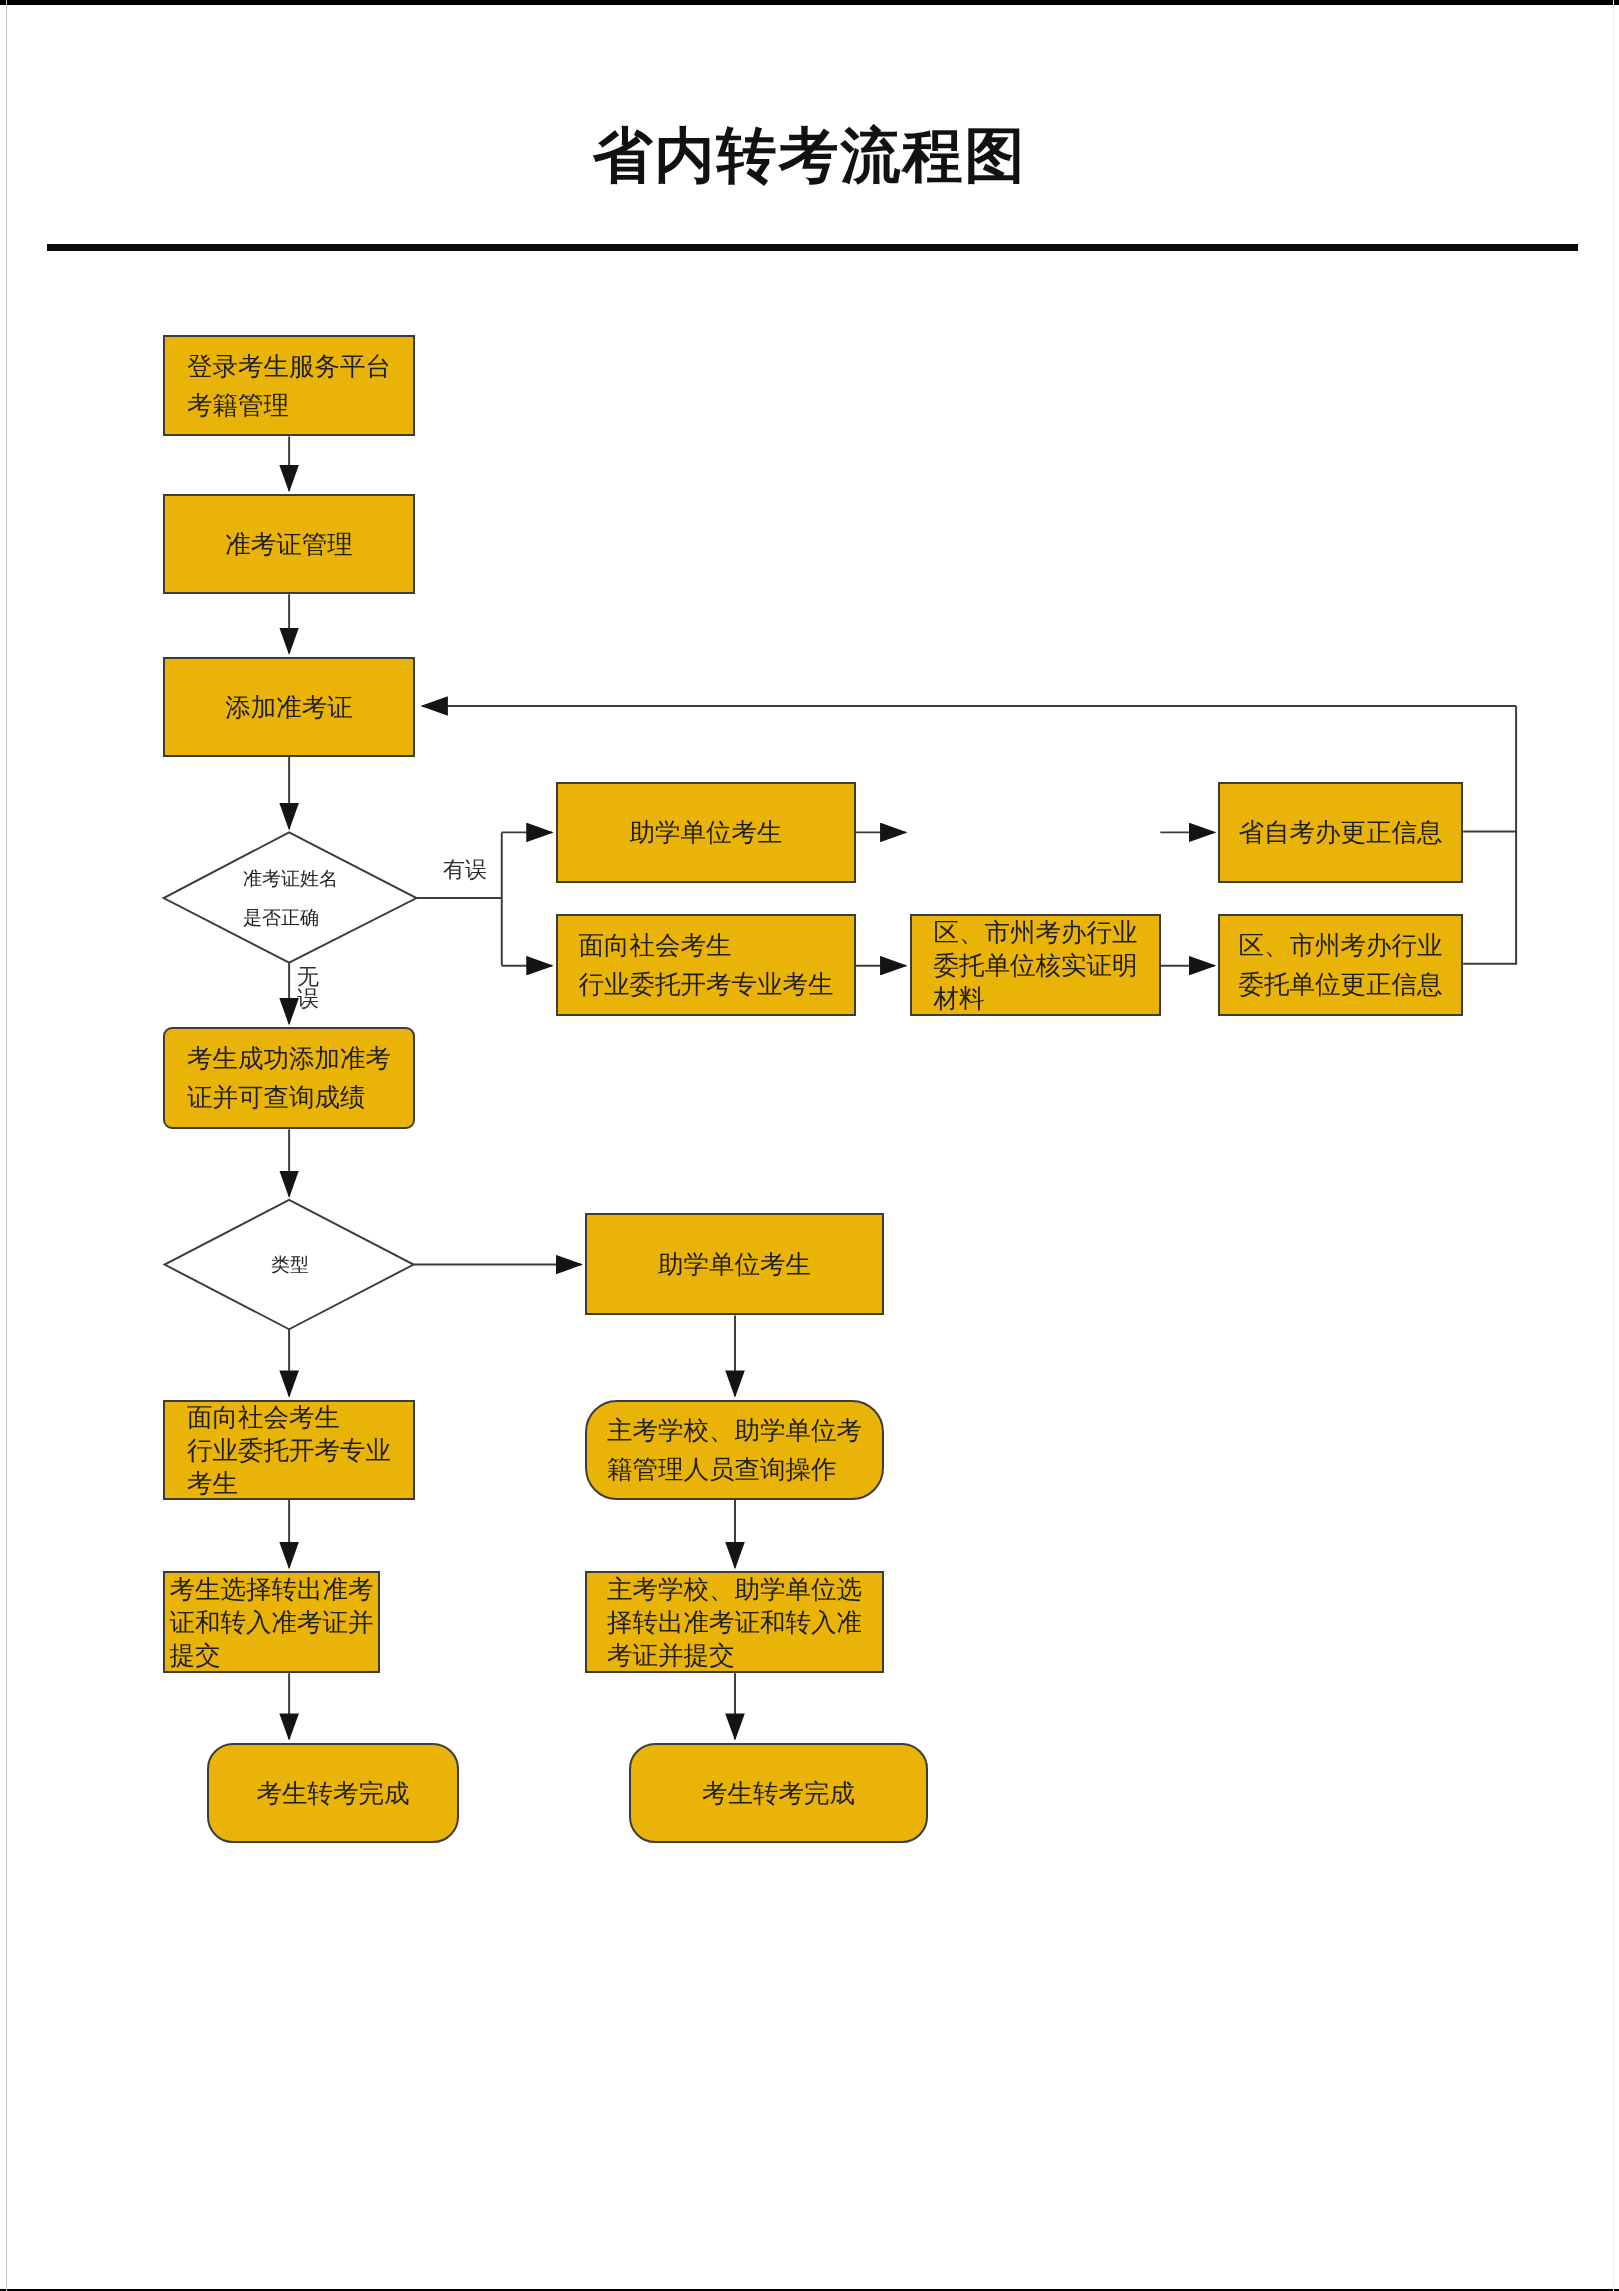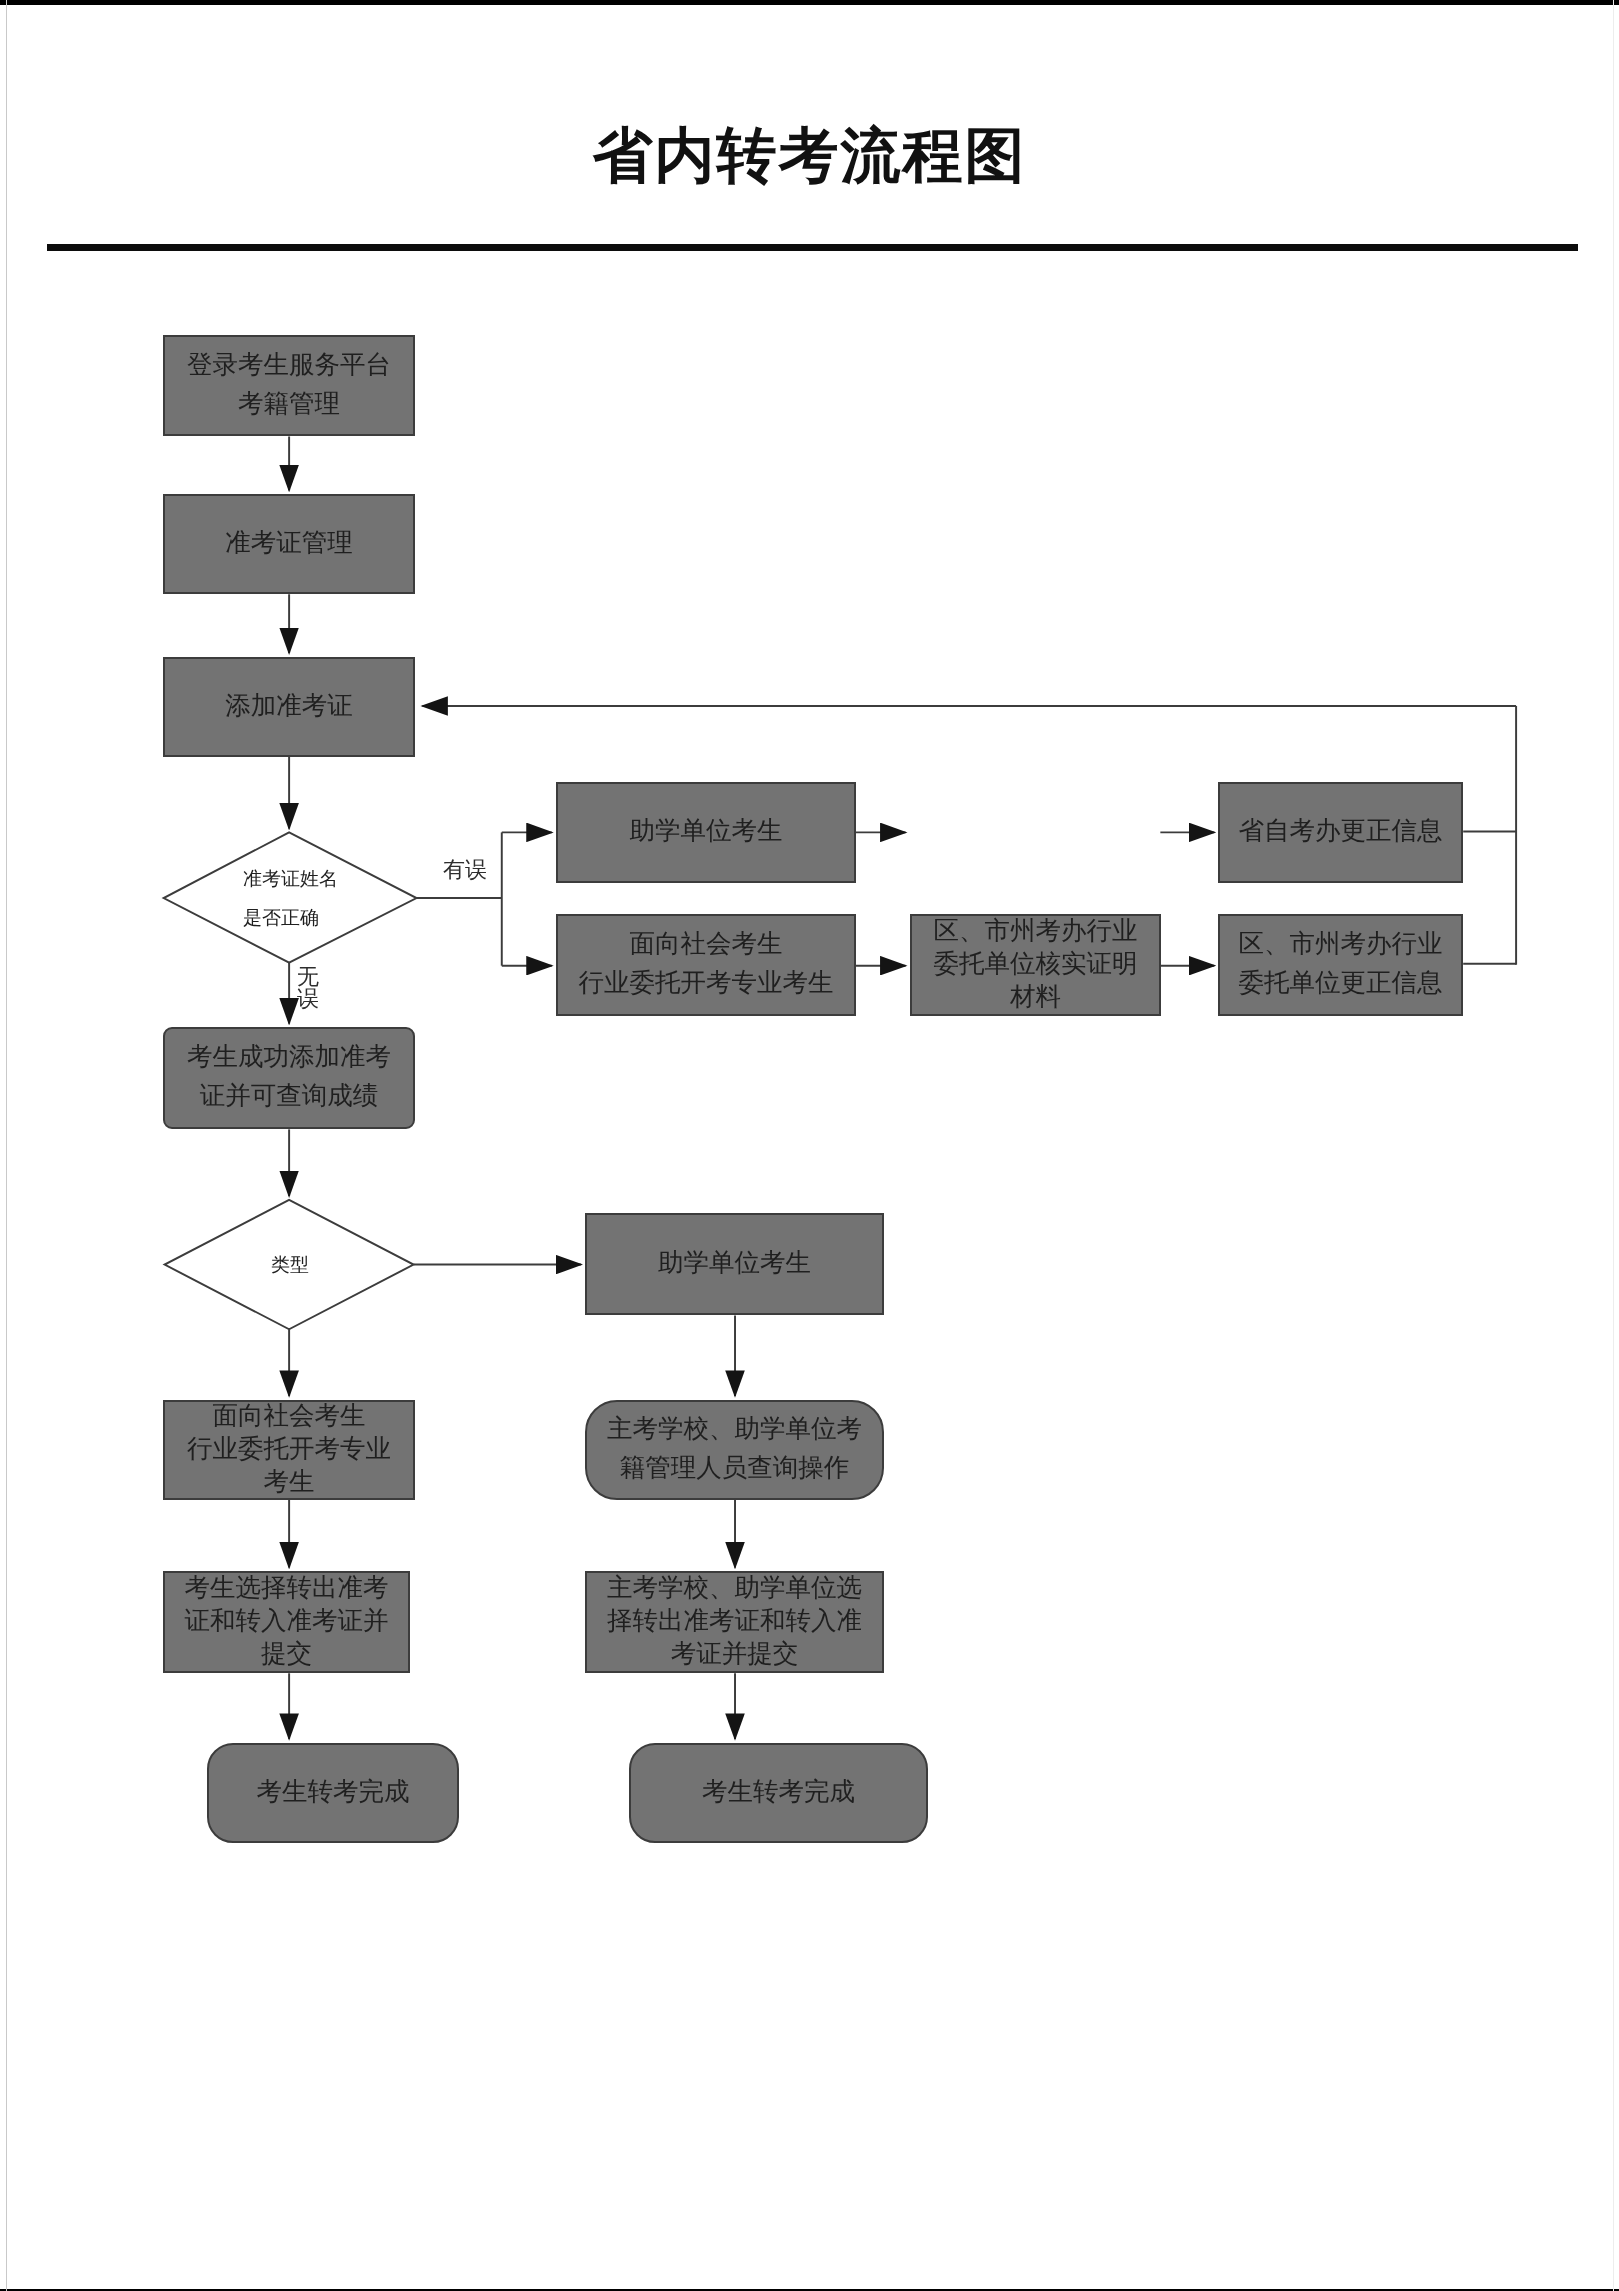--- a/index.html
+++ b/index.html
@@ -15,23 +15,23 @@
 
   .title { position:absolute; top:116px; left:0; width:100%; text-align:center;
            font-family:"DejaVu Sans", sans-serif; font-weight:bold;
            font-size:60px; letter-spacing:2px; color:#111; }
   .rule  { position:absolute; top:244px; left:47px; width:1531px; height:6.9px; background:#0c0c0c; }
 
   .flow { position:absolute; inset:0; }
   svg.connectors { position:absolute; top:0; left:0; pointer-events:none; }
 
   .node { position:absolute; box-sizing:border-box; border:2px solid #3c3c3c;
-          background:#737373; display:flex; align-items:center; justify-content:center;
-          text-align:center; font-size:25.5px; line-height:39px; color:#1f1f1f;
-          white-space:pre-line;font-family:Liberation Mono, monospace; }
+          background:#eab308; display:flex; align-items:center; justify-content:center;
+          text-align:left; font-size:25.5px; line-height:39px; color:#1f1f1f;
+          white-space:pre-line; }
   .tight { line-height:33px; }
   .rounded { border-radius:26px;margin-left:44px; }
   .dtext { position:absolute; display:flex; align-items:center; justify-content:center;
            text-align:left; font-size:19px; line-height:39px; color:#1f1f1f;
            white-space:pre-line; background:transparent; }
   .edge-label { position:absolute; font-size:22px; color:#2e2e2e; line-height:21.6px; }
   .vertical { width:21.6px; word-break:break-all; }
 </style>
 </head>
 <body>
@@ -106,21 +106,21 @@
     <div class="edge-label vertical" style="left:297px; top:966px;">无误</div>
 
     <div class="node" style="left:163px; top:1027px; width:252px; height:102px;border-radius:9px;">考生成功添加准考
 证并可查询成绩</div>
 
     <div class="dtext" style="left:192px; top:1237px; width:196px; height:55px;">类型</div>
 
     <div class="node tight" style="left:163px; top:1400px; width:252px; height:100px;">面向社会考生
 行业委托开考专业
 考生</div>
-    <div class="node tight" style="left:163px; top:1571px; width:247px; height:102px;">考生选择转出准考
+    <div class="node tight" style="left:163px; top:1571px; width:217px; height:102px;">考生选择转出准考
 证和转入准考证并
 提交</div>
     <div class="node rounded" style="left:163px; top:1743px; width:252px; height:100px;">考生转考完成</div>
 
     <div class="node" style="left:556px; top:782px; width:300px; height:101px;">助学单位考生</div>
     <div class="node" style="left:1218px; top:782px; width:245px; height:101px;">省自考办更正信息</div>
 
     <div class="node" style="left:556px; top:914px; width:300px; height:102px;">面向社会考生
 行业委托开考专业考生</div>
     <div class="node tight" style="left:910px; top:914px; width:251px; height:102px;">区、市州考办行业

